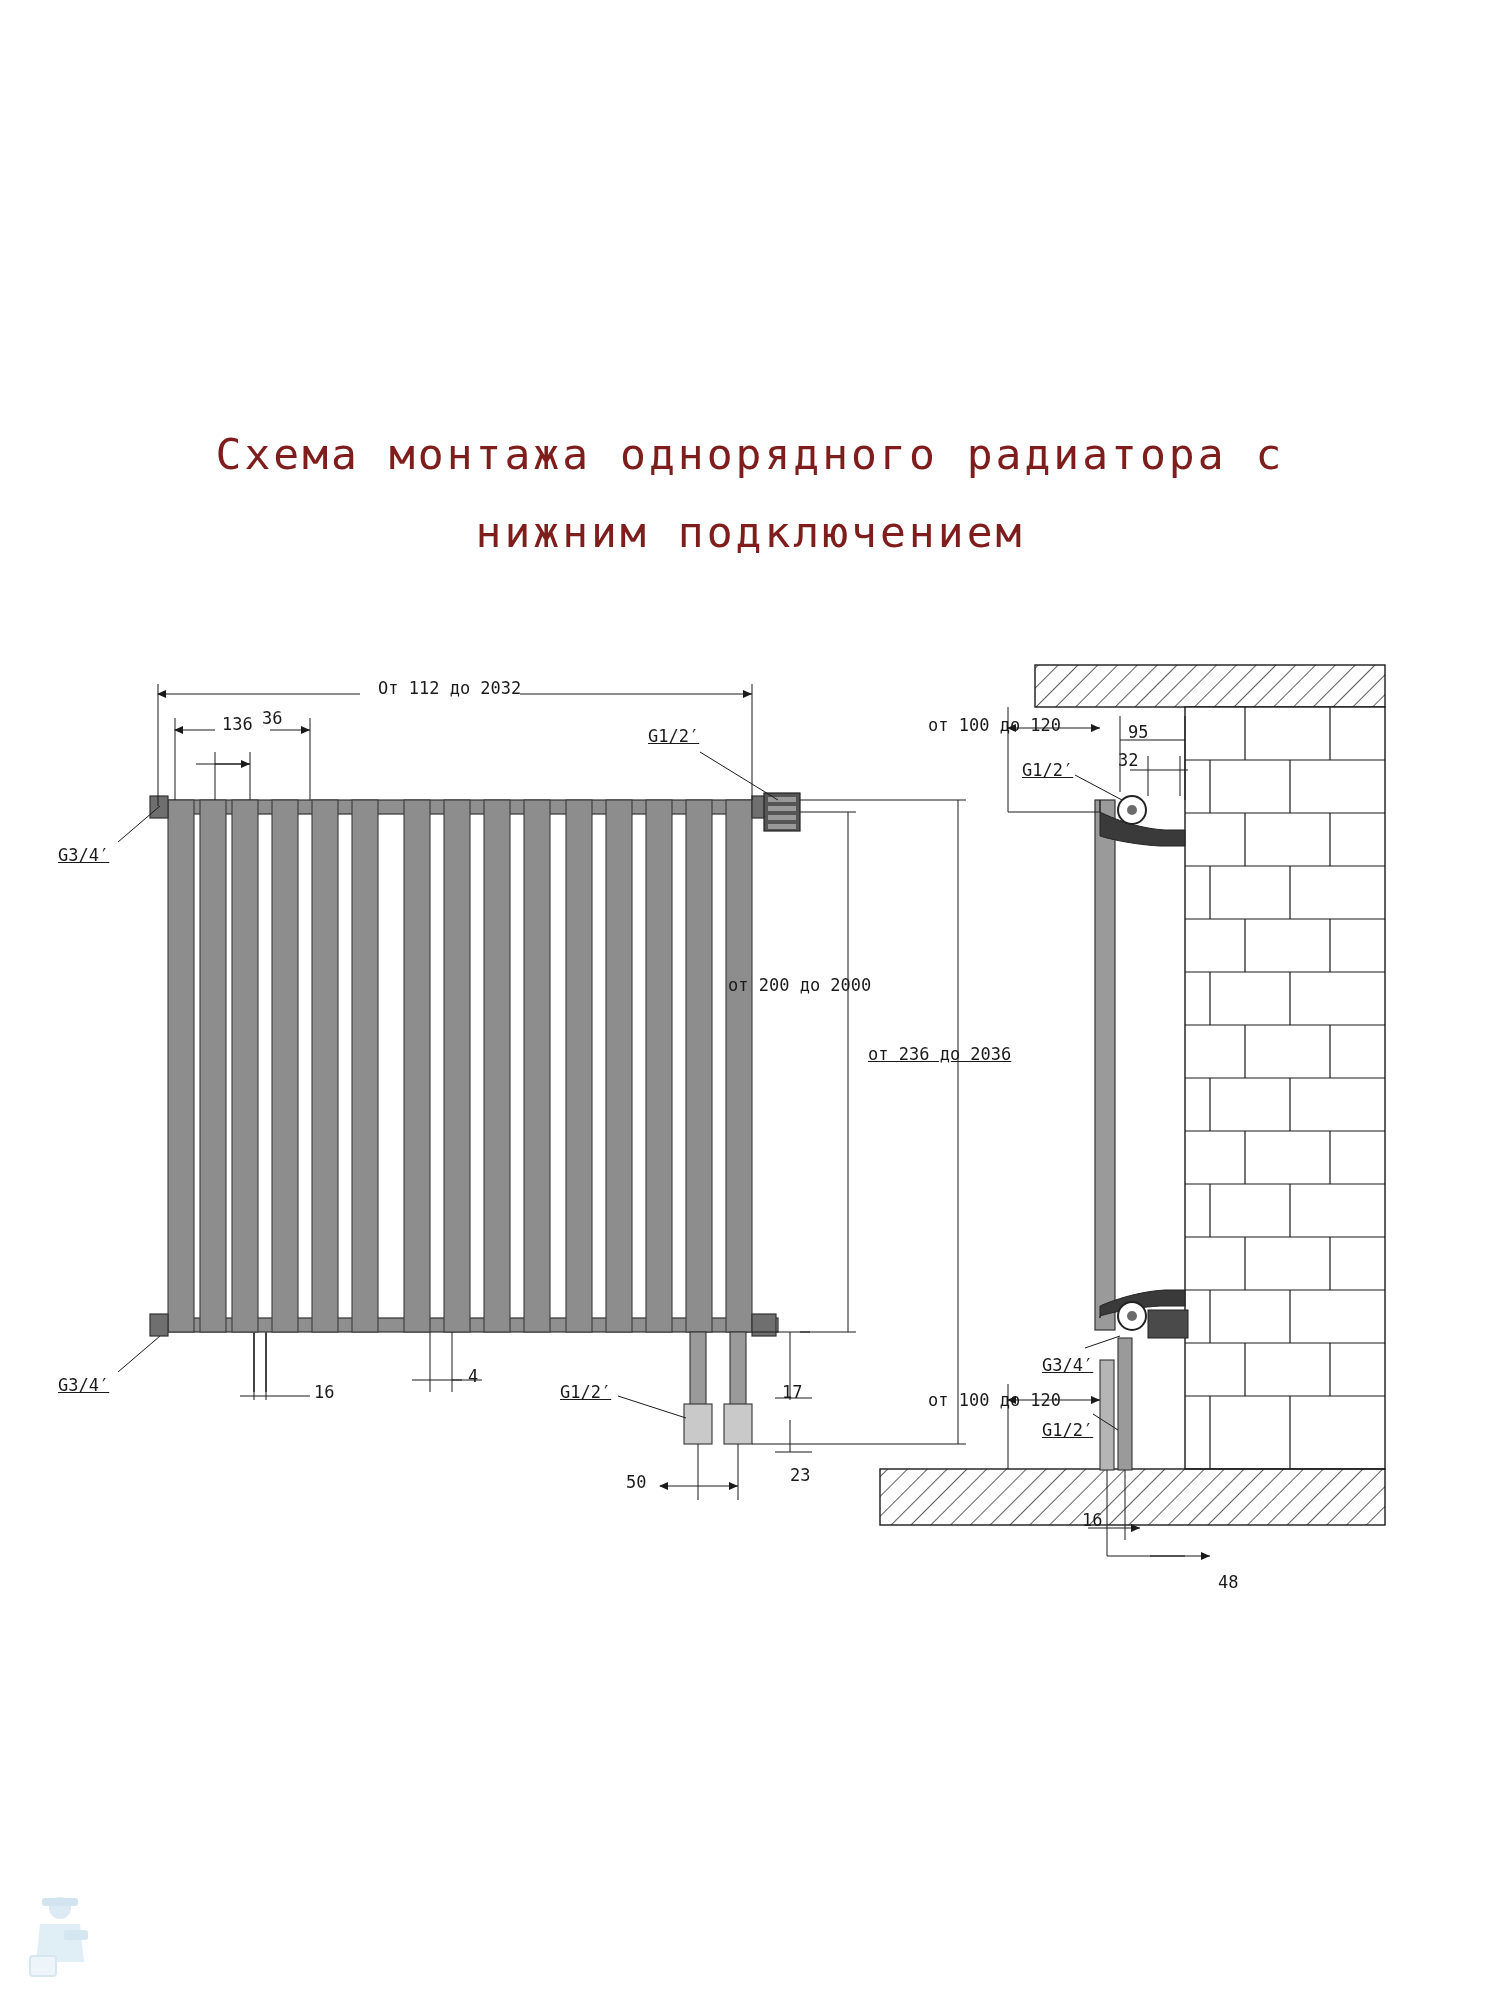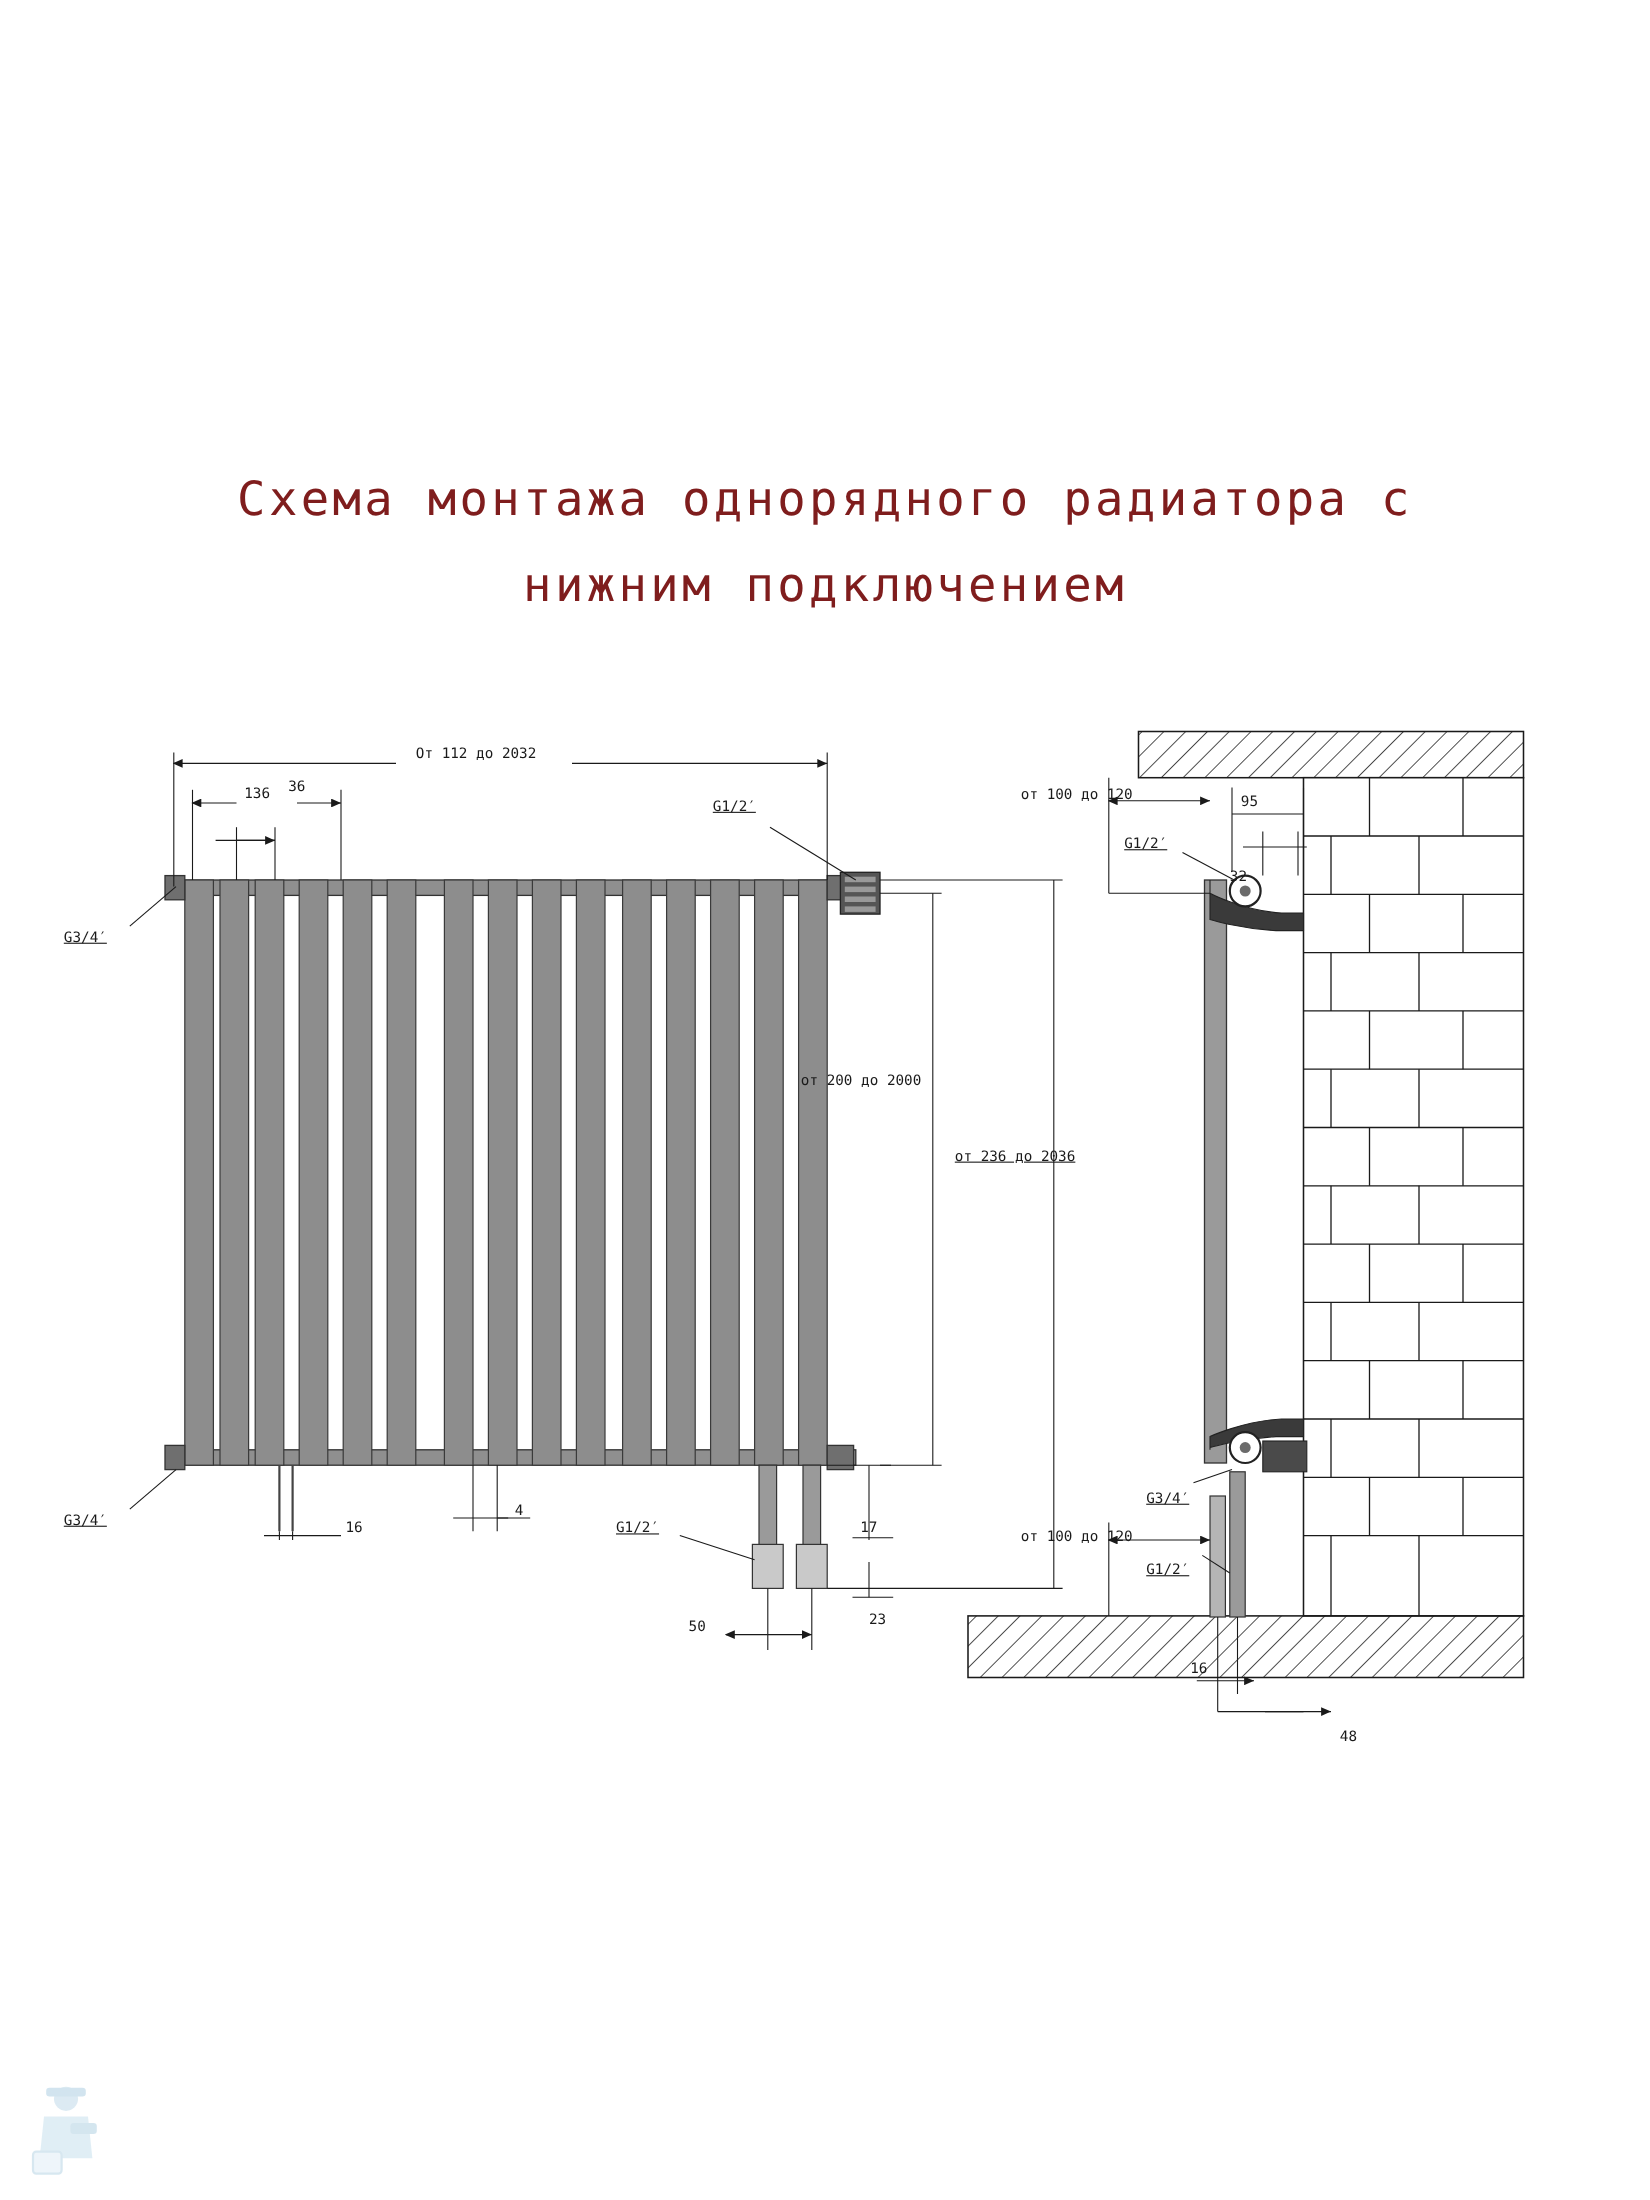--- a/index.html
+++ b/index.html
@@ -37,21 +37,21 @@
     left: 0;
     top: 0;
     width: 1500px;
     height: 2000px;
   }
 
   
   .lbl {
     position: absolute;
     font-family: "DejaVu Sans Mono", monospace;
-    font-size: 13px;
+    font-size: 17px;
     color: #1a1a1a;
     white-space: nowrap;
   }
   .lbl.u { text-decoration: underline; }
 
   
   .watermark {
     position: absolute;
     left: 20px;
     bottom: 18px;
@@ -299,21 +299,21 @@
 <div class="lbl" style="left:728px; top:975px;">от 200 до 2000</div>
 <div class="lbl" style="left:868px; top:1044px;text-decoration:underline;">от 236 до 2036</div>
 
 <div class="lbl u" style="left:58px; top:845px;">G3/4′</div>
 <div class="lbl u" style="left:58px; top:1375px;">G3/4′</div>
 <div class="lbl u" style="left:648px; top:726px;">G1/2′</div>
 <div class="lbl u" style="left:560px; top:1382px;">G1/2′</div>
 
 <div class="lbl" style="left:928px; top:715px;">от 100 до 120</div>
 <div class="lbl" style="left:1128px; top:722px;">95</div>
-<div class="lbl" style="left:1118px; top:750px;margin-top:40px;">32</div>
+<div class="lbl" style="left:1118px; top:750px;">32</div>
 <div class="lbl" style="left:928px; top:1390px;">от 100 до 120</div>
 <div class="lbl" style="left:1082px; top:1510px;">16</div>
 <div class="lbl" style="left:1218px; top:1548px;margin-top:24px;">48</div>
 
 <div class="lbl u" style="left:1022px; top:760px;">G1/2′</div>
 <div class="lbl u" style="left:1042px; top:1355px;">G3/4′</div>
 <div class="lbl u" style="left:1042px; top:1420px;">G1/2′</div>
 
 <svg class="watermark" viewBox="0 0 80 90" xmlns="http://www.w3.org/2000/svg">
   <circle cx="40" cy="16" r="11" fill="#9ec6dd"></circle>

